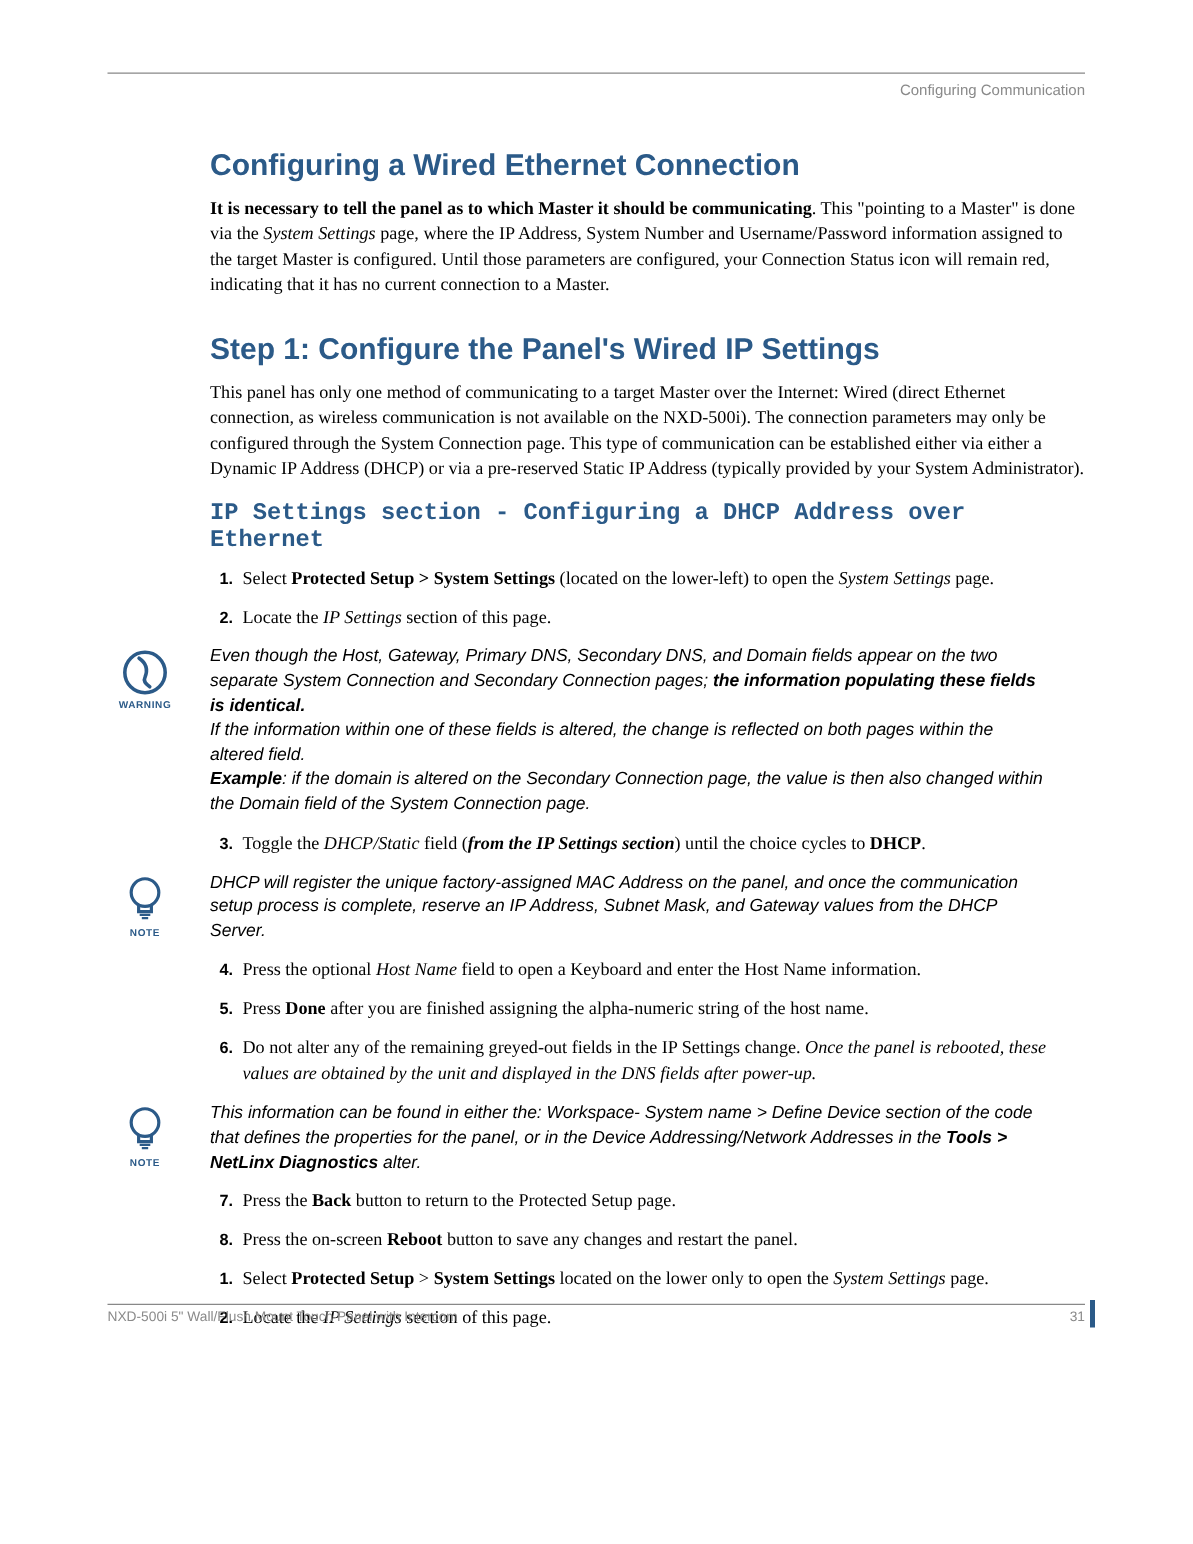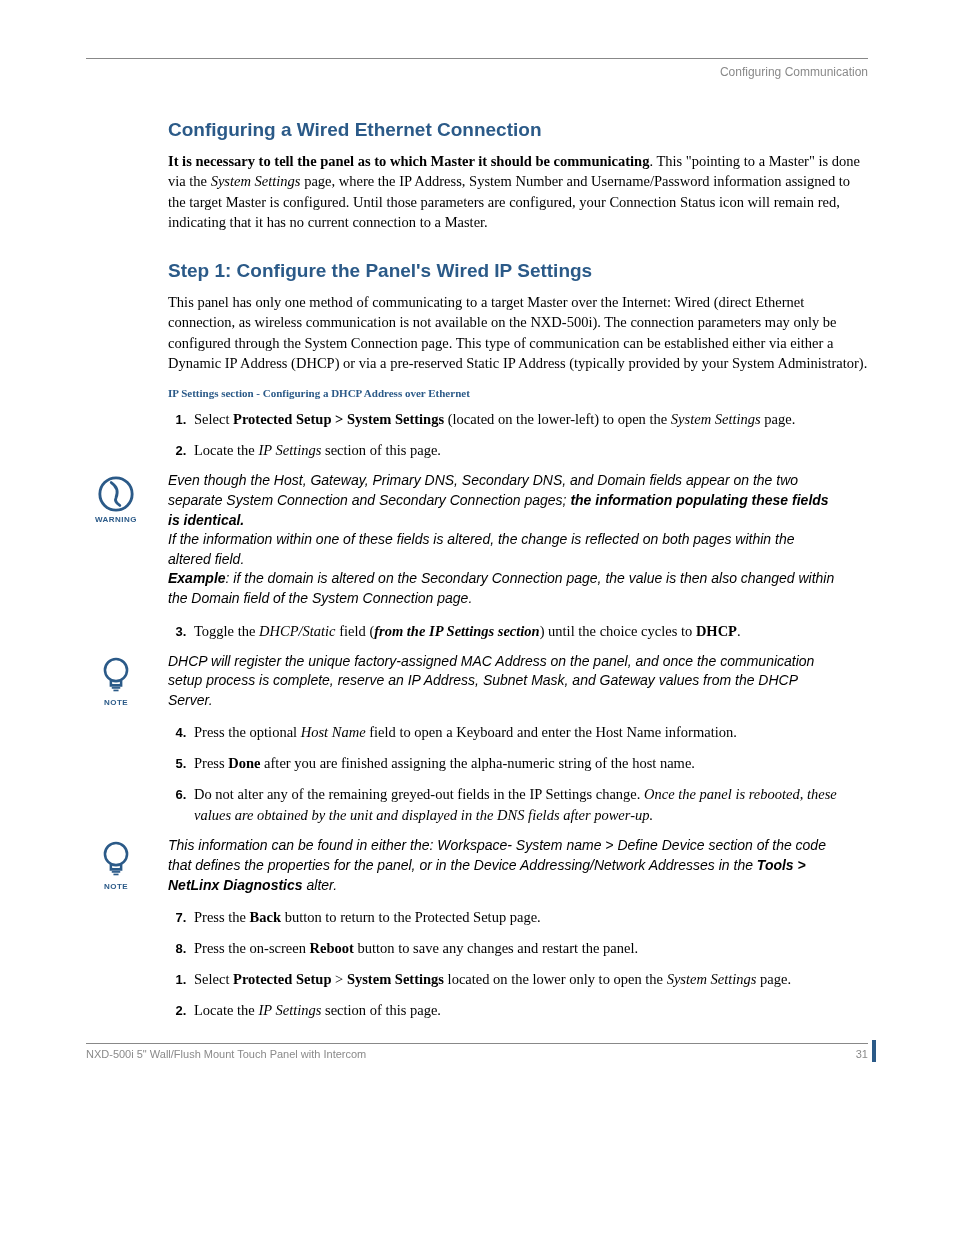--- a/index.html
+++ b/index.html
@@ -27,40 +27,40 @@
     font-size: 12px;
     margin-bottom: 40px;
   }
   .content {
     margin-left: 82px;
   }
   h1.section-title {
     font-family: Arial, Helvetica, sans-serif;
     font-weight: bold;
     color: #2b5a88;
-    font-size: 19px;
+    font-size: 24px;
     margin: 0 0 10px 0;
   }
   .intro-para {
     font-size: 14.5px;
     line-height: 1.4;
     margin: 0 0 28px 0;
   }
   .intro-para .bold { font-weight: bold; }
   .intro-para .ital { font-style: italic; }
   .step-para {
     font-size: 14.5px;
     line-height: 1.4;
     margin: 0 0 10px 0;
   }
   h2.subsection {
-    font-family: Liberation Serif, serif;
+    font-family: Liberation Mono, monospace;
     font-weight: bold;
     color: #2b5a88;
-    font-size: 11px;
+    font-size: 19px;
     margin: 14px 0 10px 0;
   }
   ol.steps {
     margin: 4px 0 8px 0;
     padding-left: 22px;
     font-size: 14.5px;
     line-height: 1.45;
   }
   ol.steps li {
     margin-bottom: 10px;

